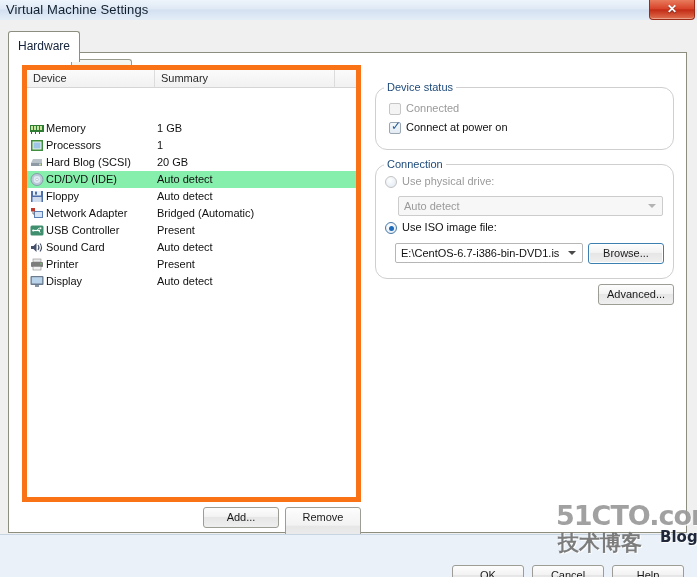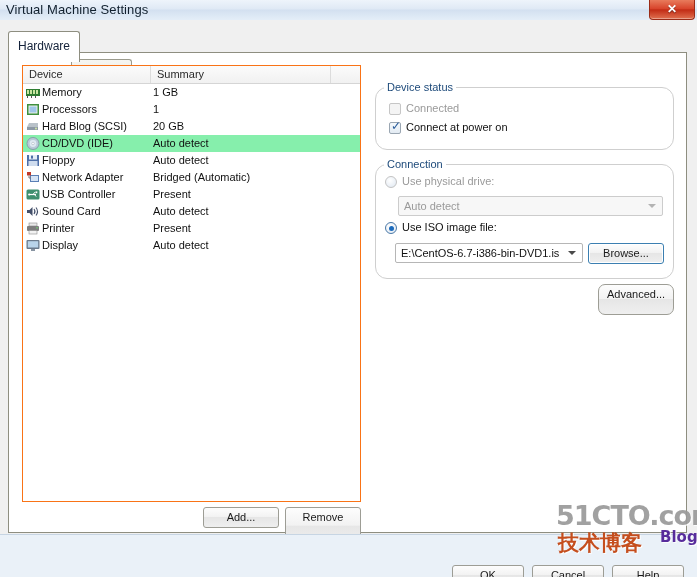--- a/index.html
+++ b/index.html
@@ -119,21 +119,21 @@
     background: #ffffff;
     z-index: 4;
   }
 
   
   .listbox {
     position: absolute;
     left: 22px; top: 45px;
     width: 339px; height: 437px;
     background: #ffffff;
-    border: 1px solid #f97316;
+    border: 5px solid #f97316;
     box-sizing: border-box;
     overflow: hidden;
   }
   .list-header {
     position: relative;
     height: 17px;
     background: linear-gradient(to bottom, #fbfbfb 0%, #f1f1f1 100%);
     border-bottom: 1px solid #d5d5d5;
   }
   .hcell {
@@ -145,21 +145,21 @@
     color: #2a2a2a;
     padding-left: 6px;
     border-right: 1px solid #dcdcdc;
     box-sizing: border-box;
     white-space: nowrap;
   }
   .hcell-device { left: 0; width: 128px; }
   .hcell-summary { left: 128px; width: 180px; }
   .hcell-extra { left: 308px; width: 29px; border-right: none; }
 
-  .list-rows { position: relative; }
+  .list-rows { position: relative; margin-top: 32px; }
   .row {
     position: relative;
     height: 17px;
     line-height: 17px;
     white-space: nowrap;
   }
   .row.selected { background: #86efac; }
   .row-icon {
     position: absolute;
     left: 3px; top: 2px;
@@ -191,21 +191,21 @@
     white-space: nowrap;
   }
   .btn-add { left: 203px; top: 487px; width: 76px; height: 21px; line-height: 19px; }
   .btn-remove { left: 285px; top: 487px; width: 76px; height: 38px; line-height: 19px; }
   .btn-browse {
     left: 588px; top: 223px; width: 76px; height: 21px; line-height: 19px;
     border: 1px solid #3c7fb1;
     border-radius: 3px;
     box-shadow: inset 0 0 0 1px #ffffff;
   }
-  .btn-advanced { left: 598px; top: 264px; width: 76px; height: 31px; line-height: 19px; border-radius: 7px; }
+  .btn-advanced { left: 598px; top: 264px; width: 76px; height: 21px; line-height: 19px; }
 
   
   .group {
     position: absolute;
     border: 1px solid #cfcfcf;
     border-radius: 12px;
     box-sizing: border-box;
   }
   .group-devstatus { left: 375px; top: 67px; width: 299px; height: 63px; }
   .group-connection { left: 375px; top: 144px; width: 299px; height: 115px; }
@@ -330,31 +330,31 @@
     letter-spacing: -1px;
     text-shadow: 1px 1px 0 #ffffff;
     opacity: 0.92;
   }
   .wm-cn {
     position: absolute;
     left: 2px; top: 29px;
     font-family: "DejaVu Sans", sans-serif;
     font-size: 21px;
     font-weight: bold;
-    color: #c2410c;
+    color: #737373;
     text-shadow: 1px 1px 0 #ffffff;
     opacity: 0.92;
   }
   .wm-blog {
     position: absolute;
     left: 104px; top: 28px;
     font-family: "DejaVu Sans", sans-serif;
     font-size: 15px;
     font-weight: bold;
-    color: #4c1d95;
+    color: #0f172a;
     text-shadow: 1px 1px 0 #ffffff;
     opacity: 0.92;
   }
 </style>
 </head>
 <body>
 
 <div id="app">
 
   <div class="titlebar">

